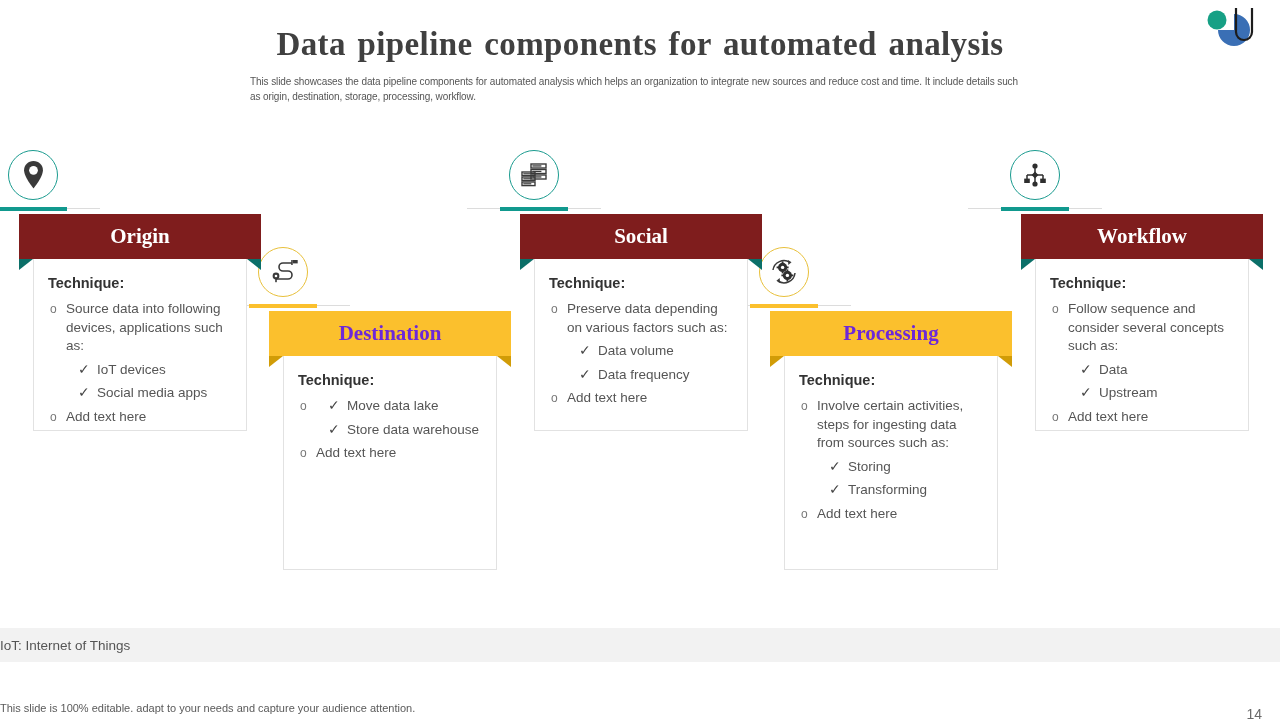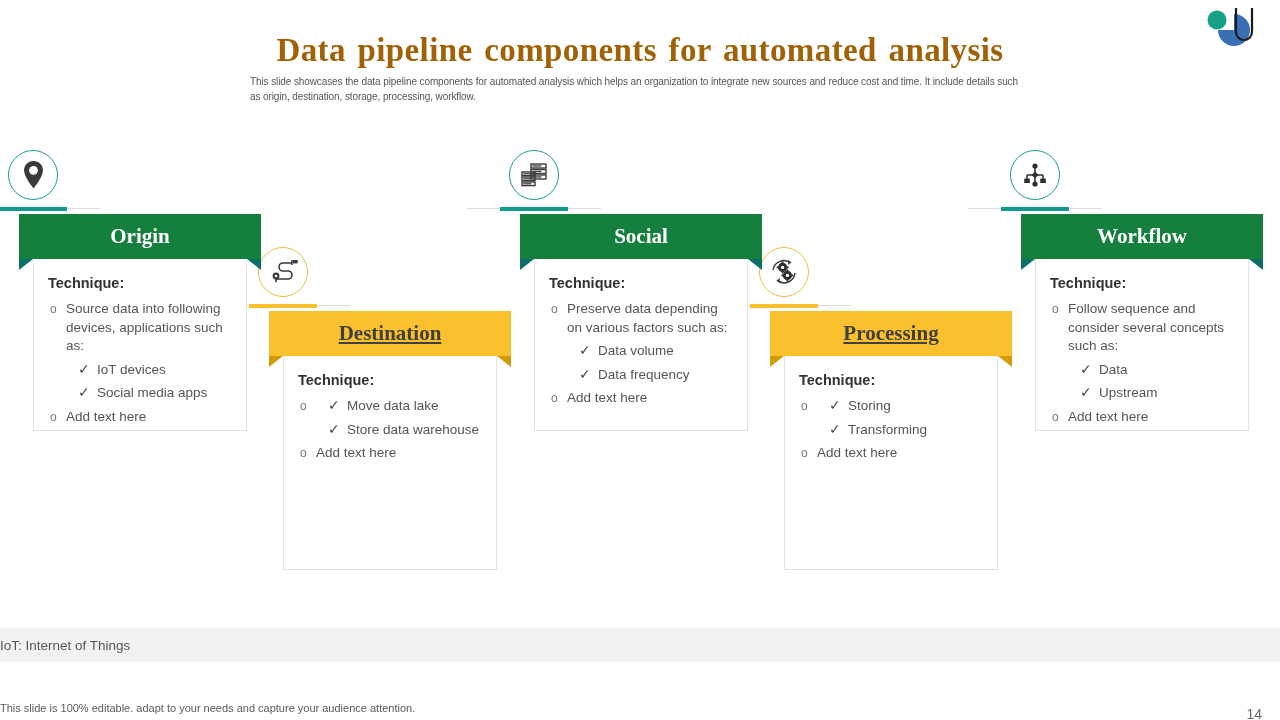--- a/index.html
+++ b/index.html
@@ -20,29 +20,29 @@
     position: absolute;
     top: 6px;
     right: 8px;
     width: 72px;
     height: 44px;
   }
 
   
   .slide-title {
     position: absolute;
-    top: 32px;
+    top: 26px;
     left: 0;
     width: 1280px;
     text-align: center;
     font-family: "Liberation Serif", serif;
     font-weight: bold;
     font-size: 33px;
     letter-spacing: 0.4px;
-    color: #a16207;
+    color: #404040;
     word-spacing: 3px;
   }
   .slide-subtitle {
     position: absolute;
     top: 74px;
     left: 250px;
     width: 780px;
     text-align: left;
     font-size: 10px;
     line-height: 15px;
@@ -95,32 +95,32 @@
   }
   .icon-rule.amber::after { background: #fbc02d; }
 
   
   .ribbon {
     position: absolute;
     top: 64px;
     left: -14px;
     width: 242px;
     height: 45px;
-    background: #15803d;
+    background: #7f1d1d;
     color: #ffffff;
     font-family: "Liberation Serif", serif;
     font-weight: bold;
     font-size: 21px;
     display: flex;
     align-items: center;
     justify-content: center;
     z-index: 3;
     box-sizing: border-box;
   }
-  .ribbon.amber { background: #fbc02d; color: #404040; text-decoration: underline; }
+  .ribbon.amber { background: #fbc02d; color: #6d28d9; }
   .ribbon-tail {
     position: absolute;
     bottom: -11px;
     width: 0;
     height: 0;
     border-top: 11px solid #0b6f68;
   }
   .ribbon.amber .ribbon-tail { border-top-color: #d19c07; }
   .ribbon-tail.left  { left: 0;  border-right: 14px solid transparent; }
   .ribbon-tail.right { right: 0; border-left: 14px solid transparent; }
@@ -341,21 +341,21 @@
   </div>
   <div class="icon-rule amber"></div>
   <div class="ribbon amber">
     <span>Processing</span>
     <span class="ribbon-tail left"></span>
     <span class="ribbon-tail right"></span>
   </div>
   <div class="card taller">
     <div class="technique">Technique:</div>
     <ul class="bullets">
-      <li class="b-main"><span class="mk">o</span></li>
+      <li class="b-main"><span class="mk">o</span><span>Involve certain activities, steps for ingesting data from sources such as:</span></li>
       <li class="b-sub"><span class="mk">✓</span><span>Storing</span></li>
       <li class="b-sub"><span class="mk">✓</span><span>Transforming</span></li>
       <li class="b-main"><span class="mk">o</span><span>Add text here</span></li>
     </ul>
   </div>
 </div>
 
 <div class="col" id="col-4" style="left:1035px; top:150px;">
   <div class="icon-circle">
     <svg width="28" height="28" viewBox="0 0 28 28">

